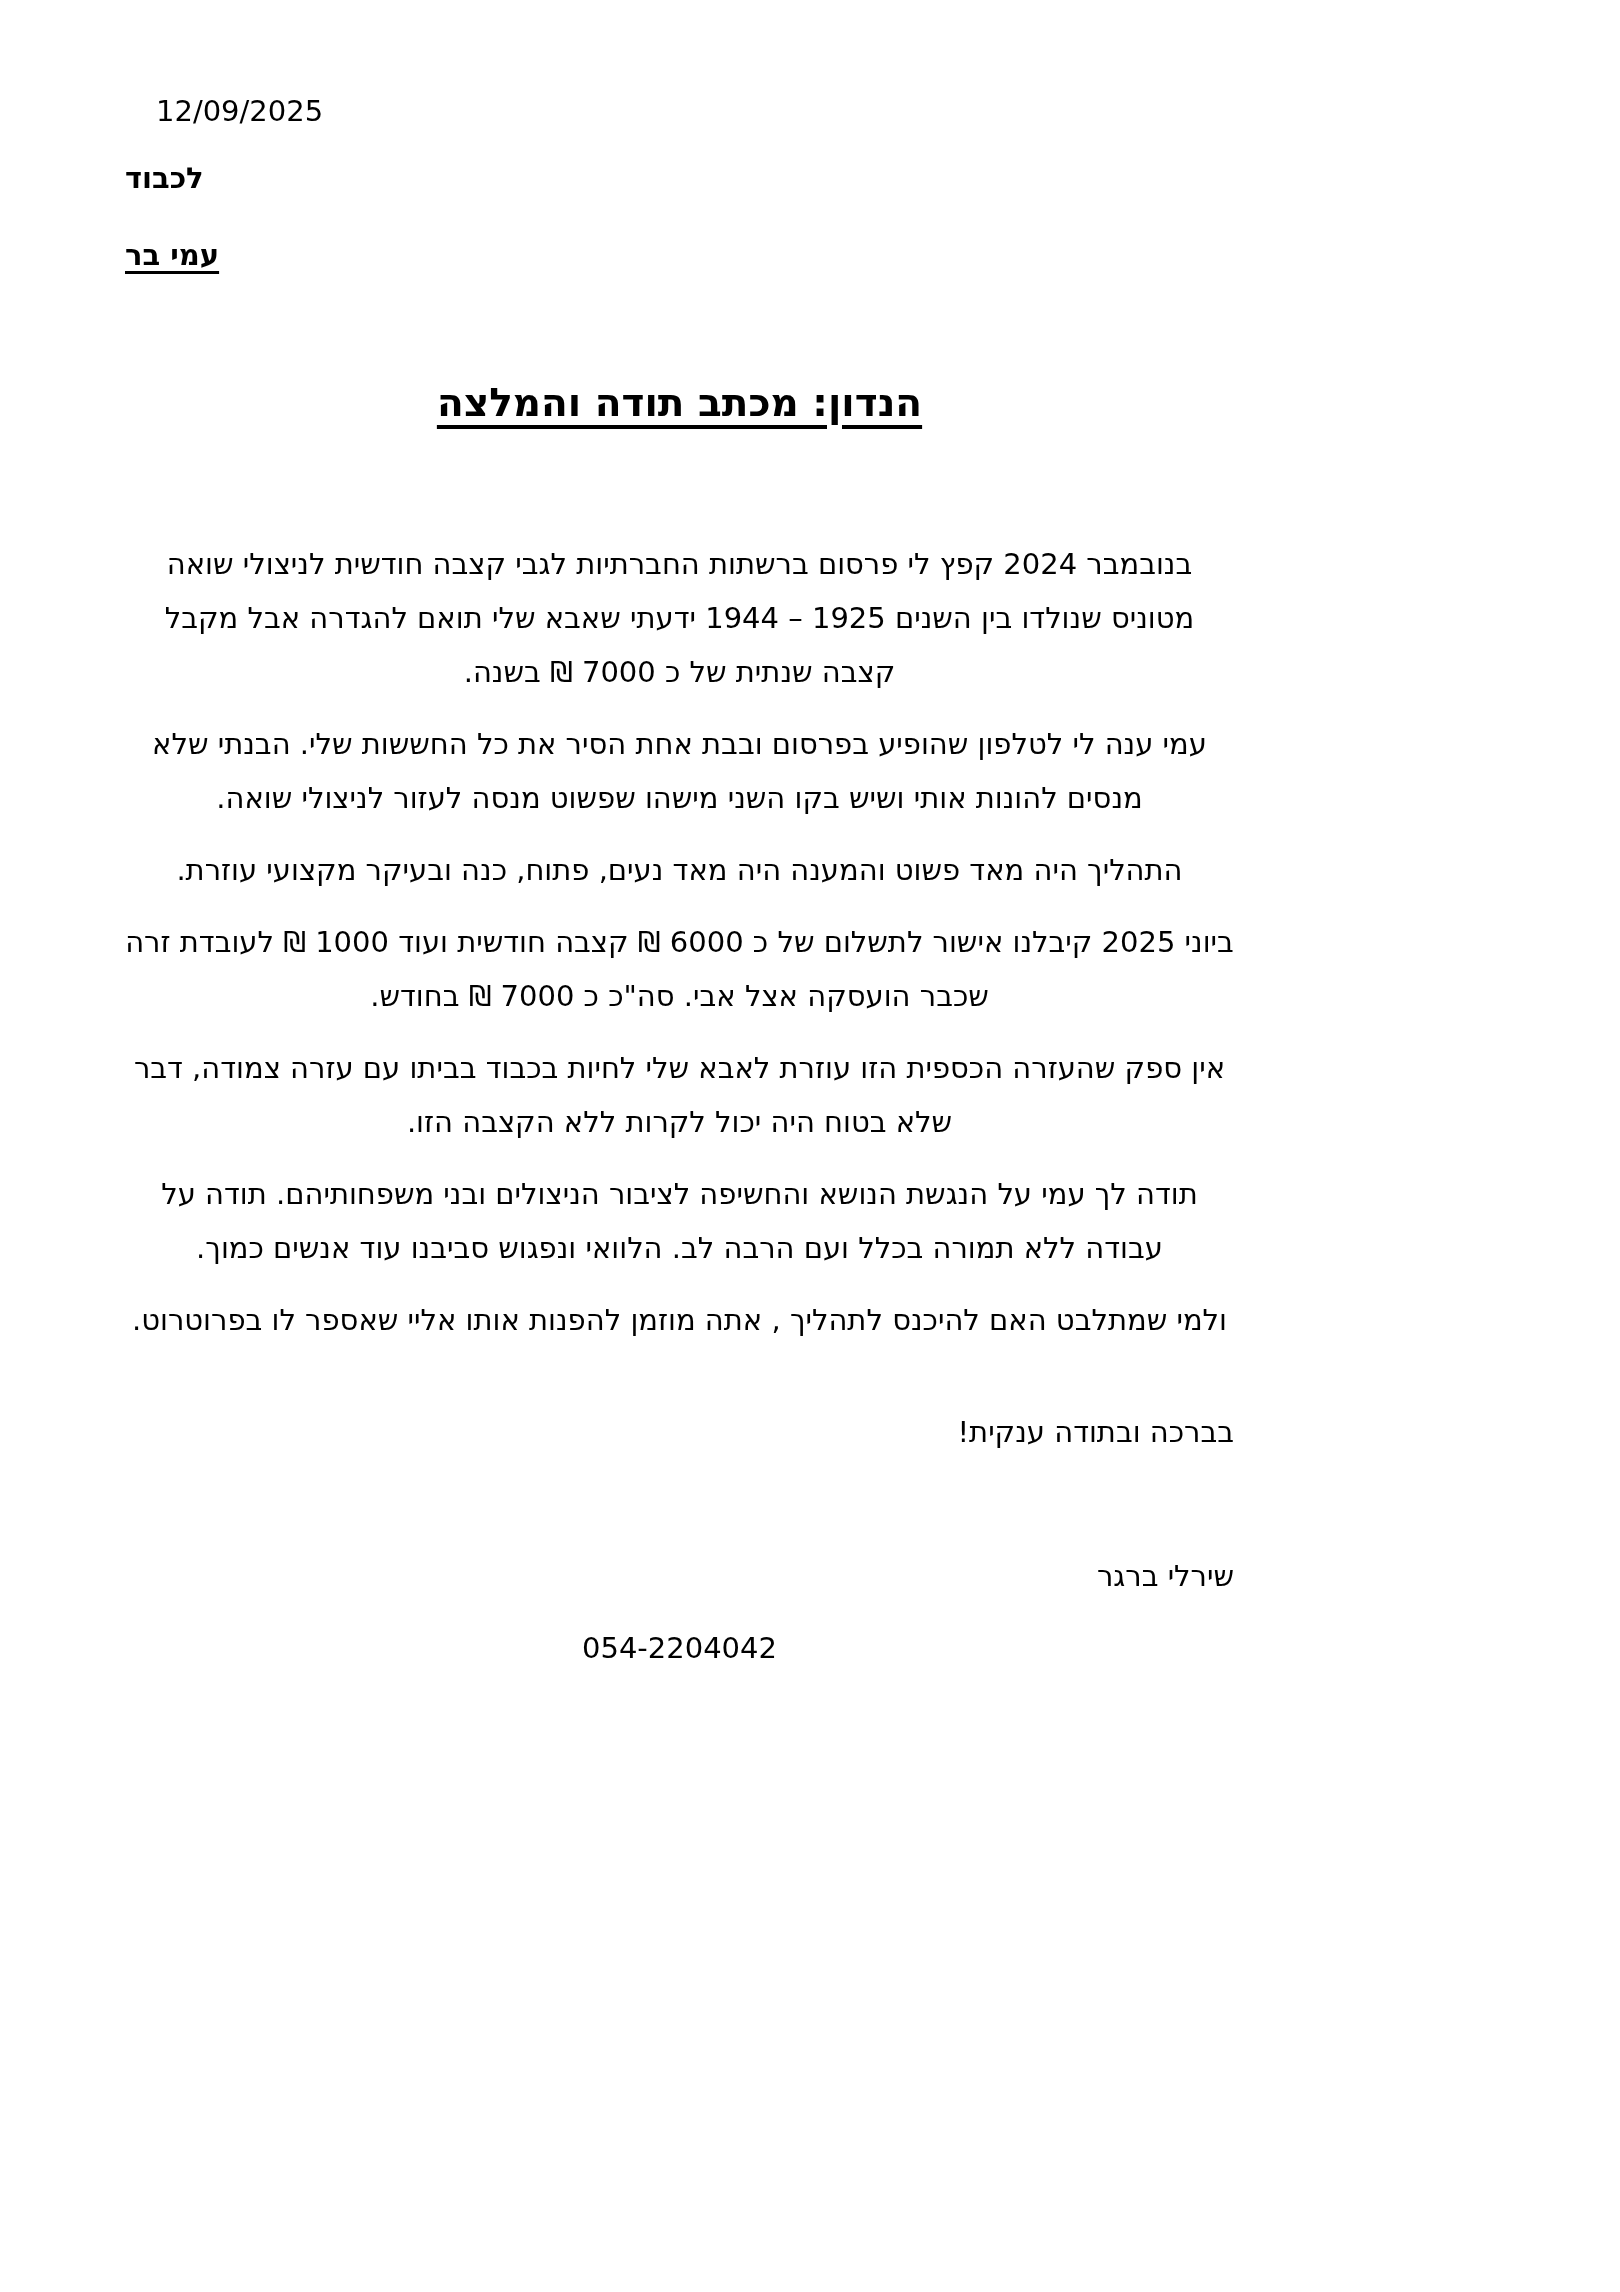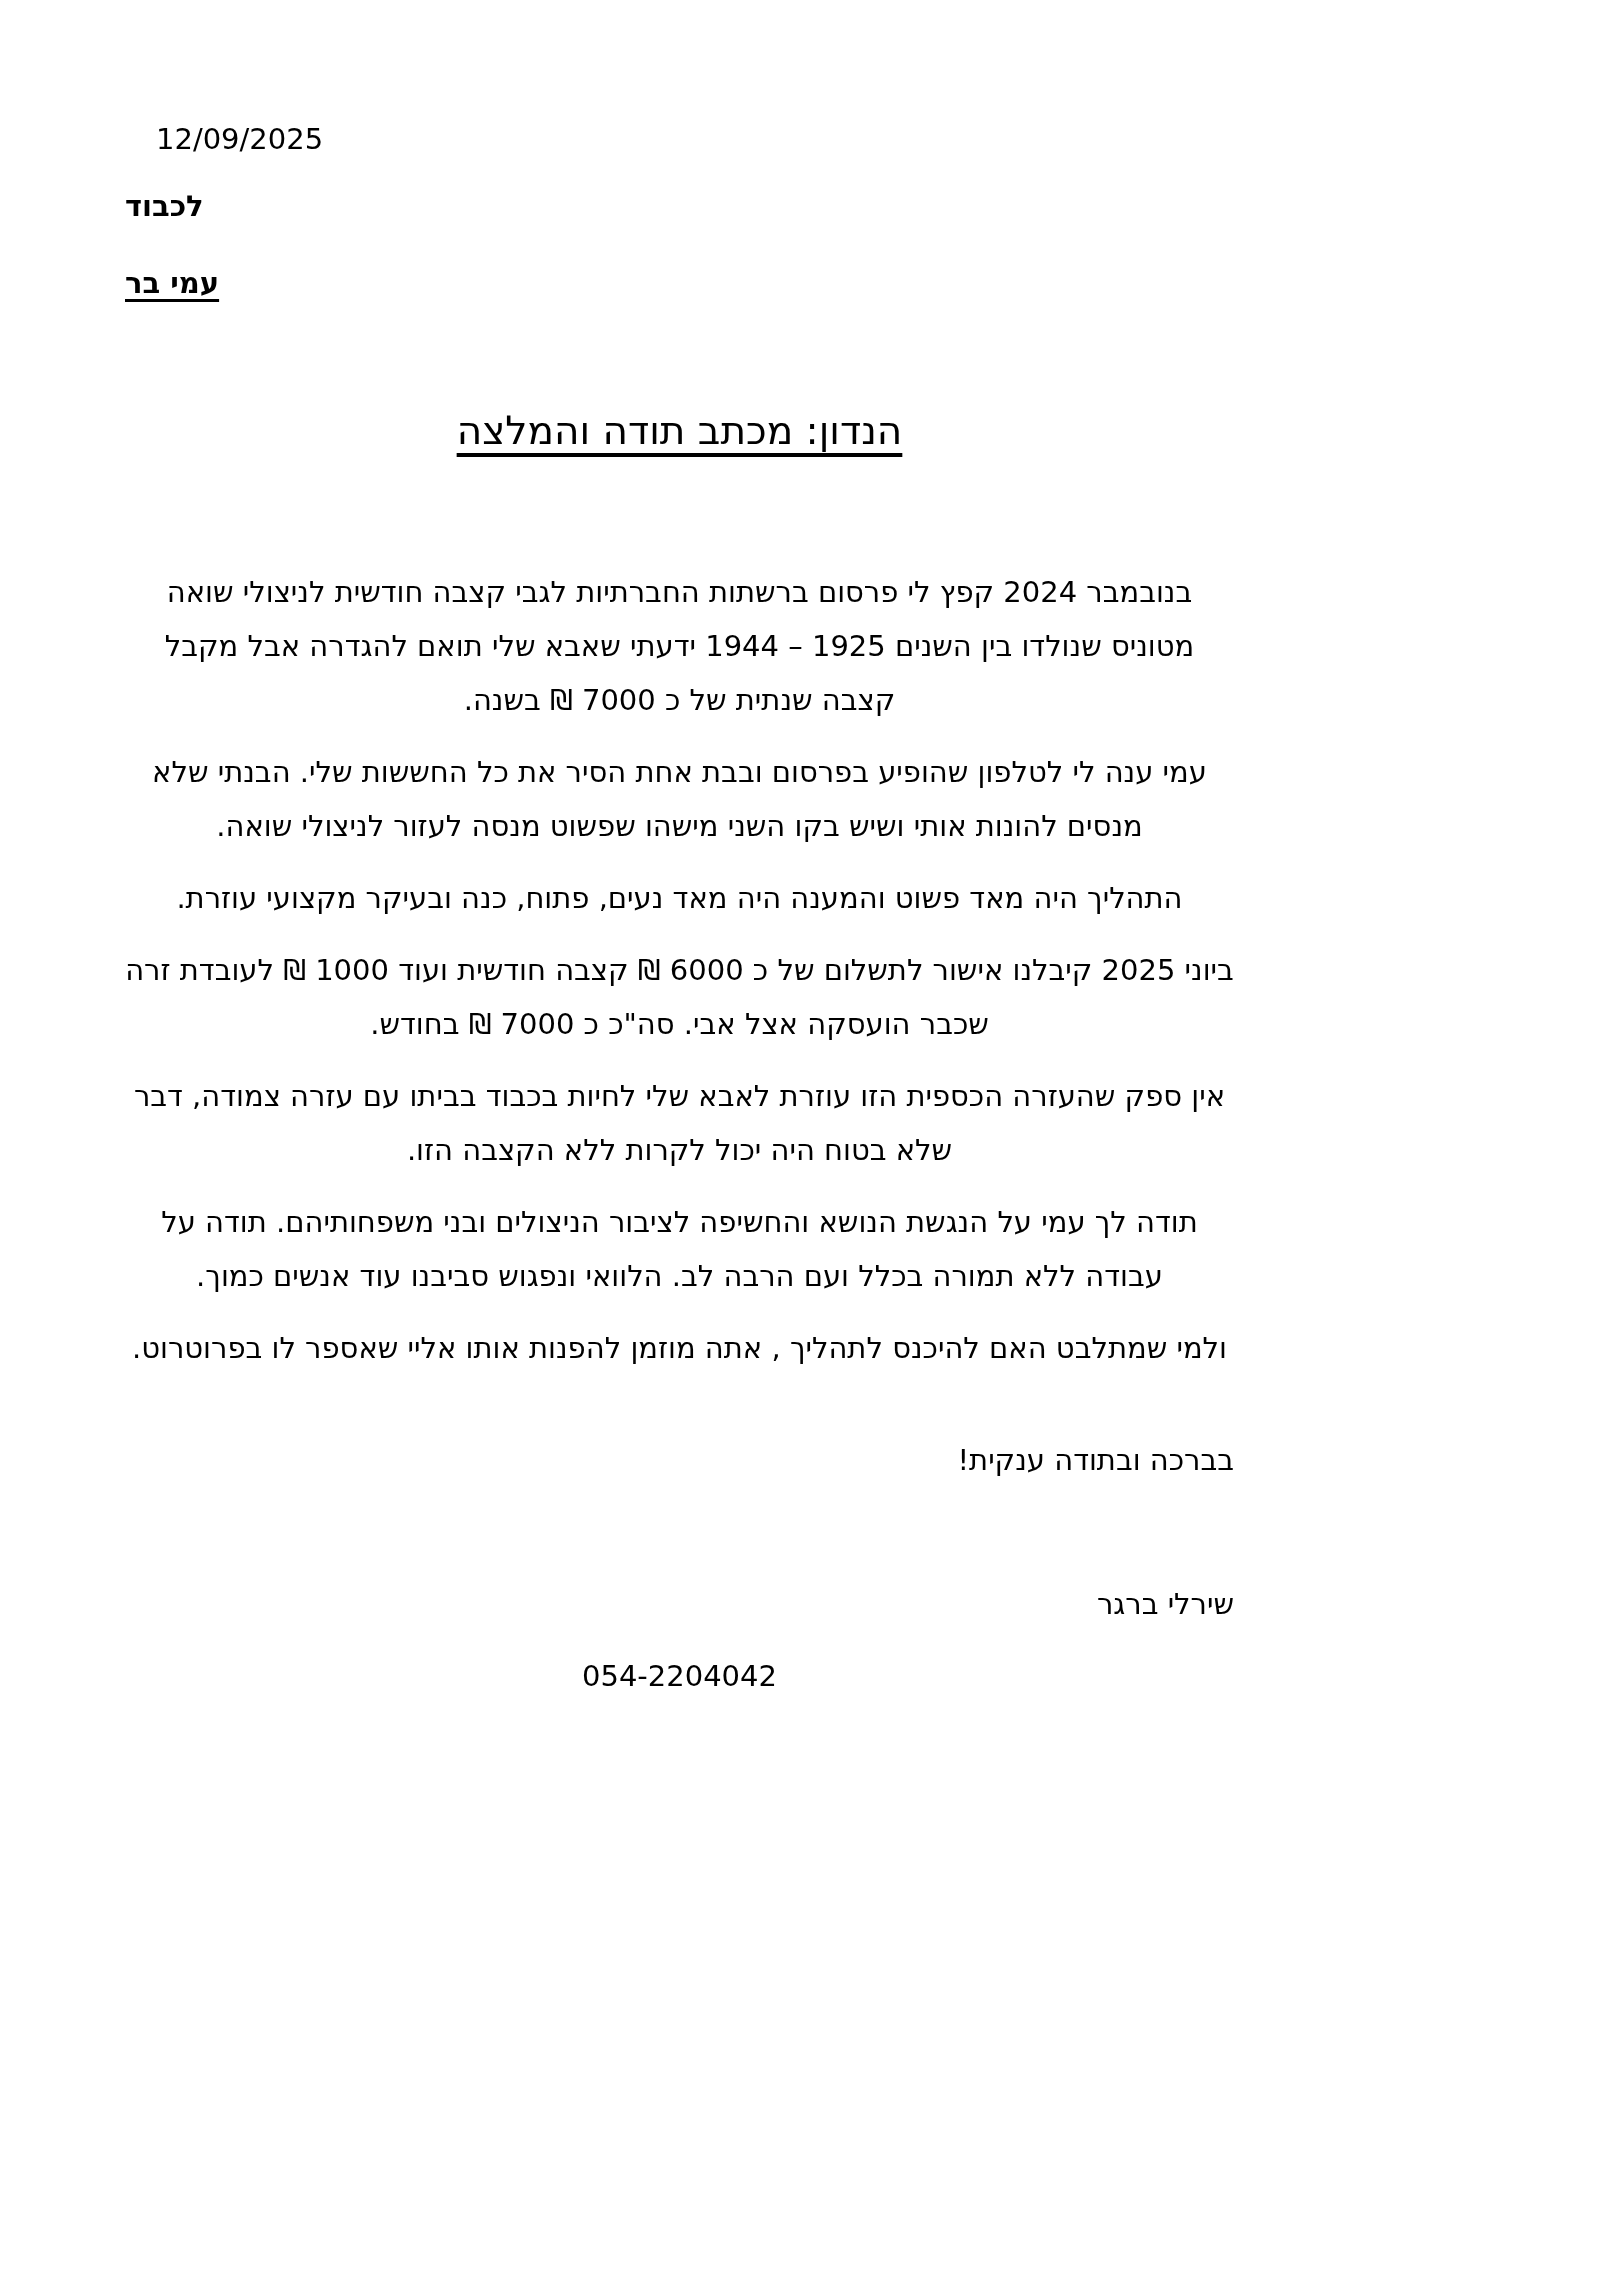--- a/index.html
+++ b/index.html
@@ -3,21 +3,21 @@
 <meta charset="utf-8">
 <style>
   html, body { margin: 0; padding: 0; background: #ffffff; }
   .page {
     position: relative;
     width: 1364px;
     height: 2293px;
     background: #ffffff;
     color: #000000;
     box-sizing: border-box;
-    padding: 112px 130px 0 125px;
+    padding: 84px 130px 0 125px;
     font-family: "DejaVu Sans", "Liberation Sans", sans-serif;
     font-size: 29px;
     line-height: 54px;
     overflow: hidden;
   }
   .date {
     direction: ltr;
     text-align: left;
     margin-left: 31px;
   }
@@ -32,21 +32,21 @@
   .recipient-name {
     margin-top: 22.4px;
     text-decoration: underline;
     text-decoration-thickness: 2.7px;
     text-underline-offset: 6.3px;
   }
   .subject {
     direction: rtl;
     font-size: 39px;
     line-height: 59px;
-    font-weight: normal;
+    font-weight: bold;
     text-align: center;
     text-decoration: underline;
     text-decoration-thickness: 3.6px;
     text-underline-offset: 9px;
     margin: 91px 0 12px 0;
   }
   .letter-body {
     direction: rtl;
     text-align: center;
     margin-top: 105px;

